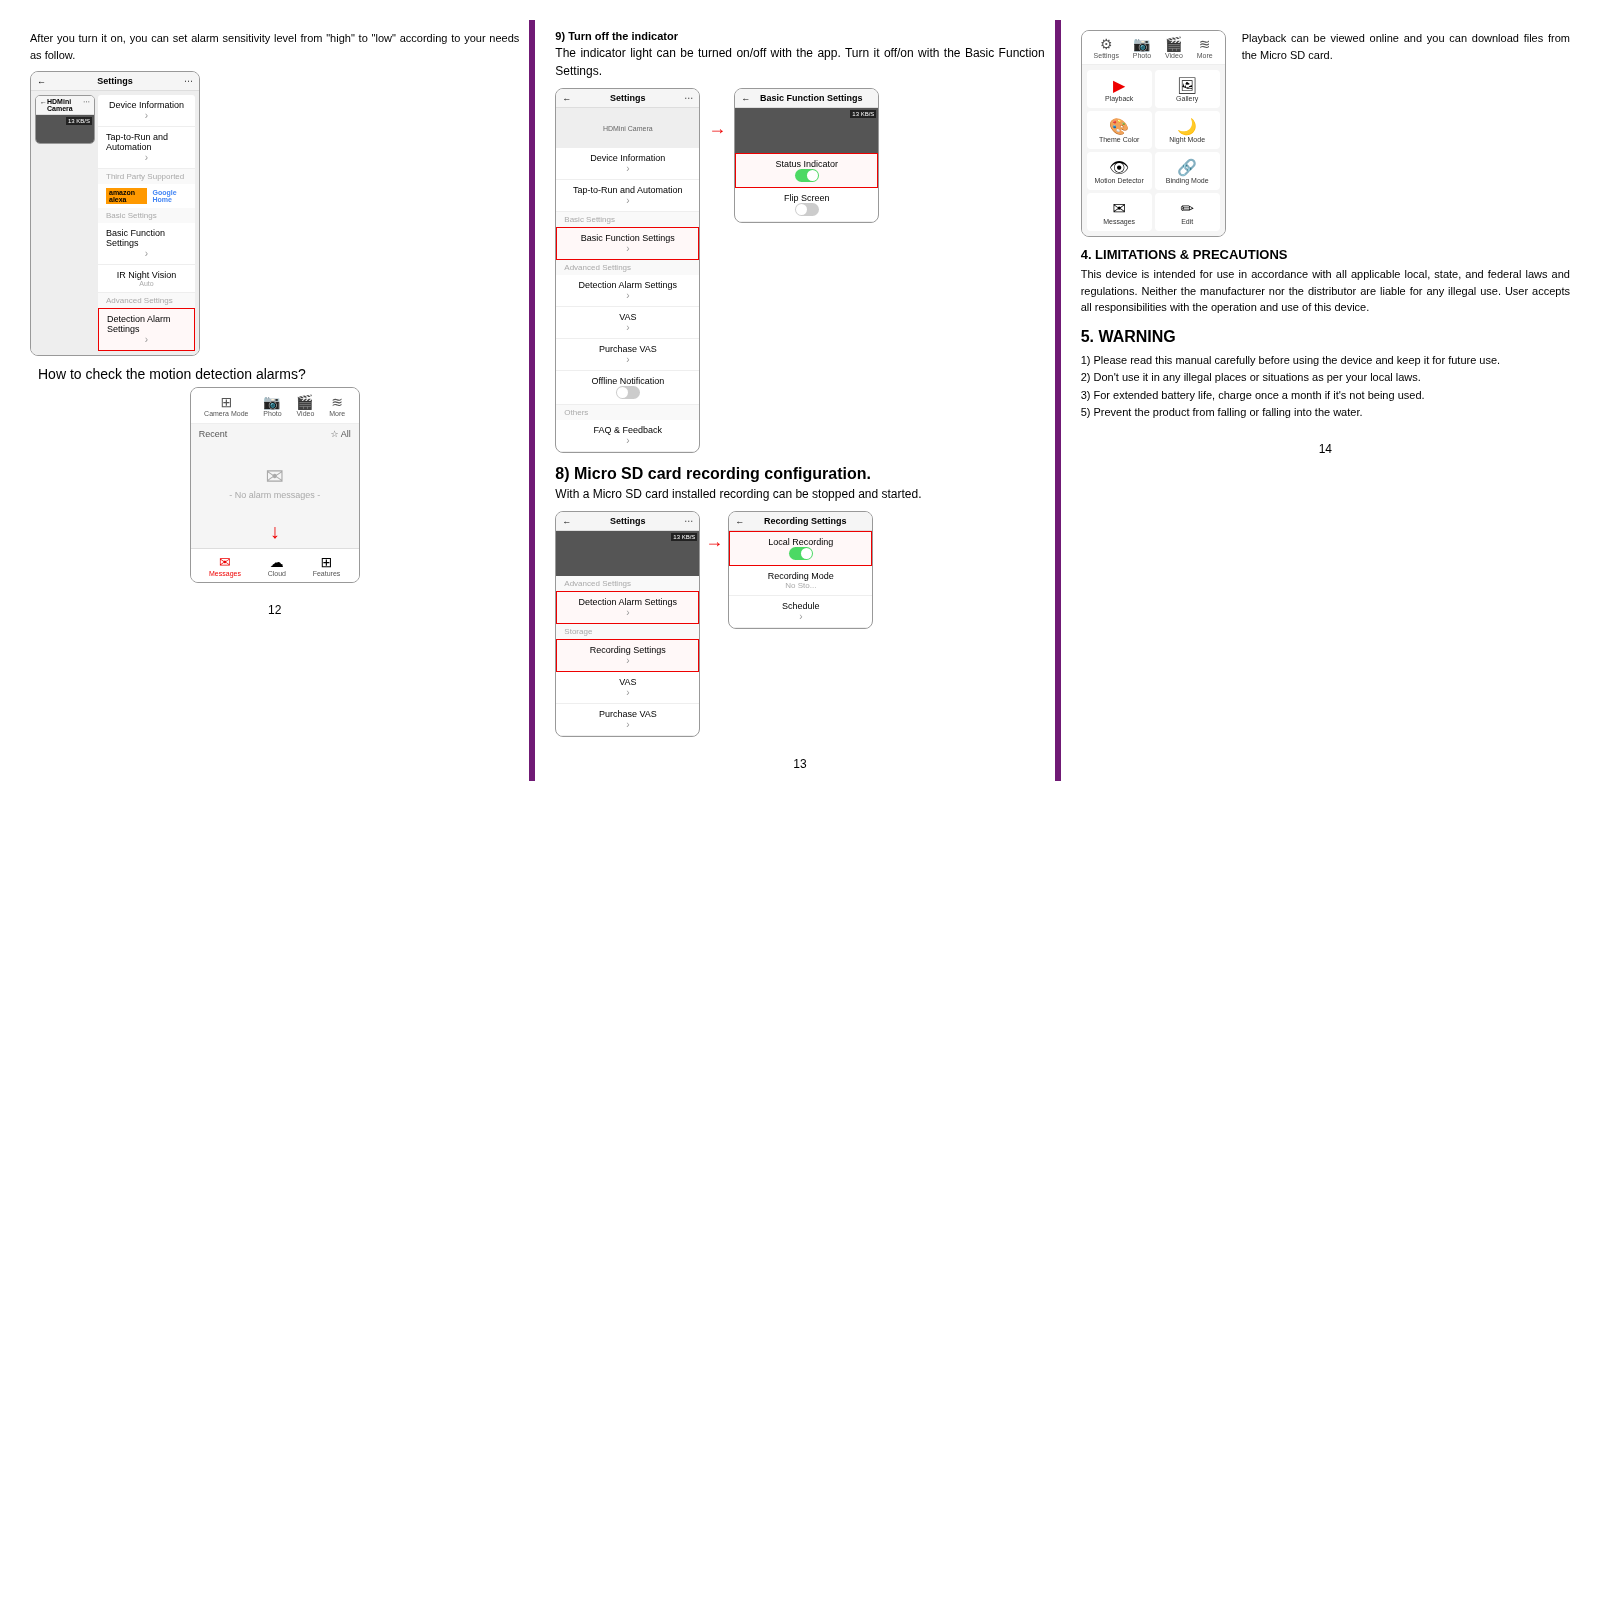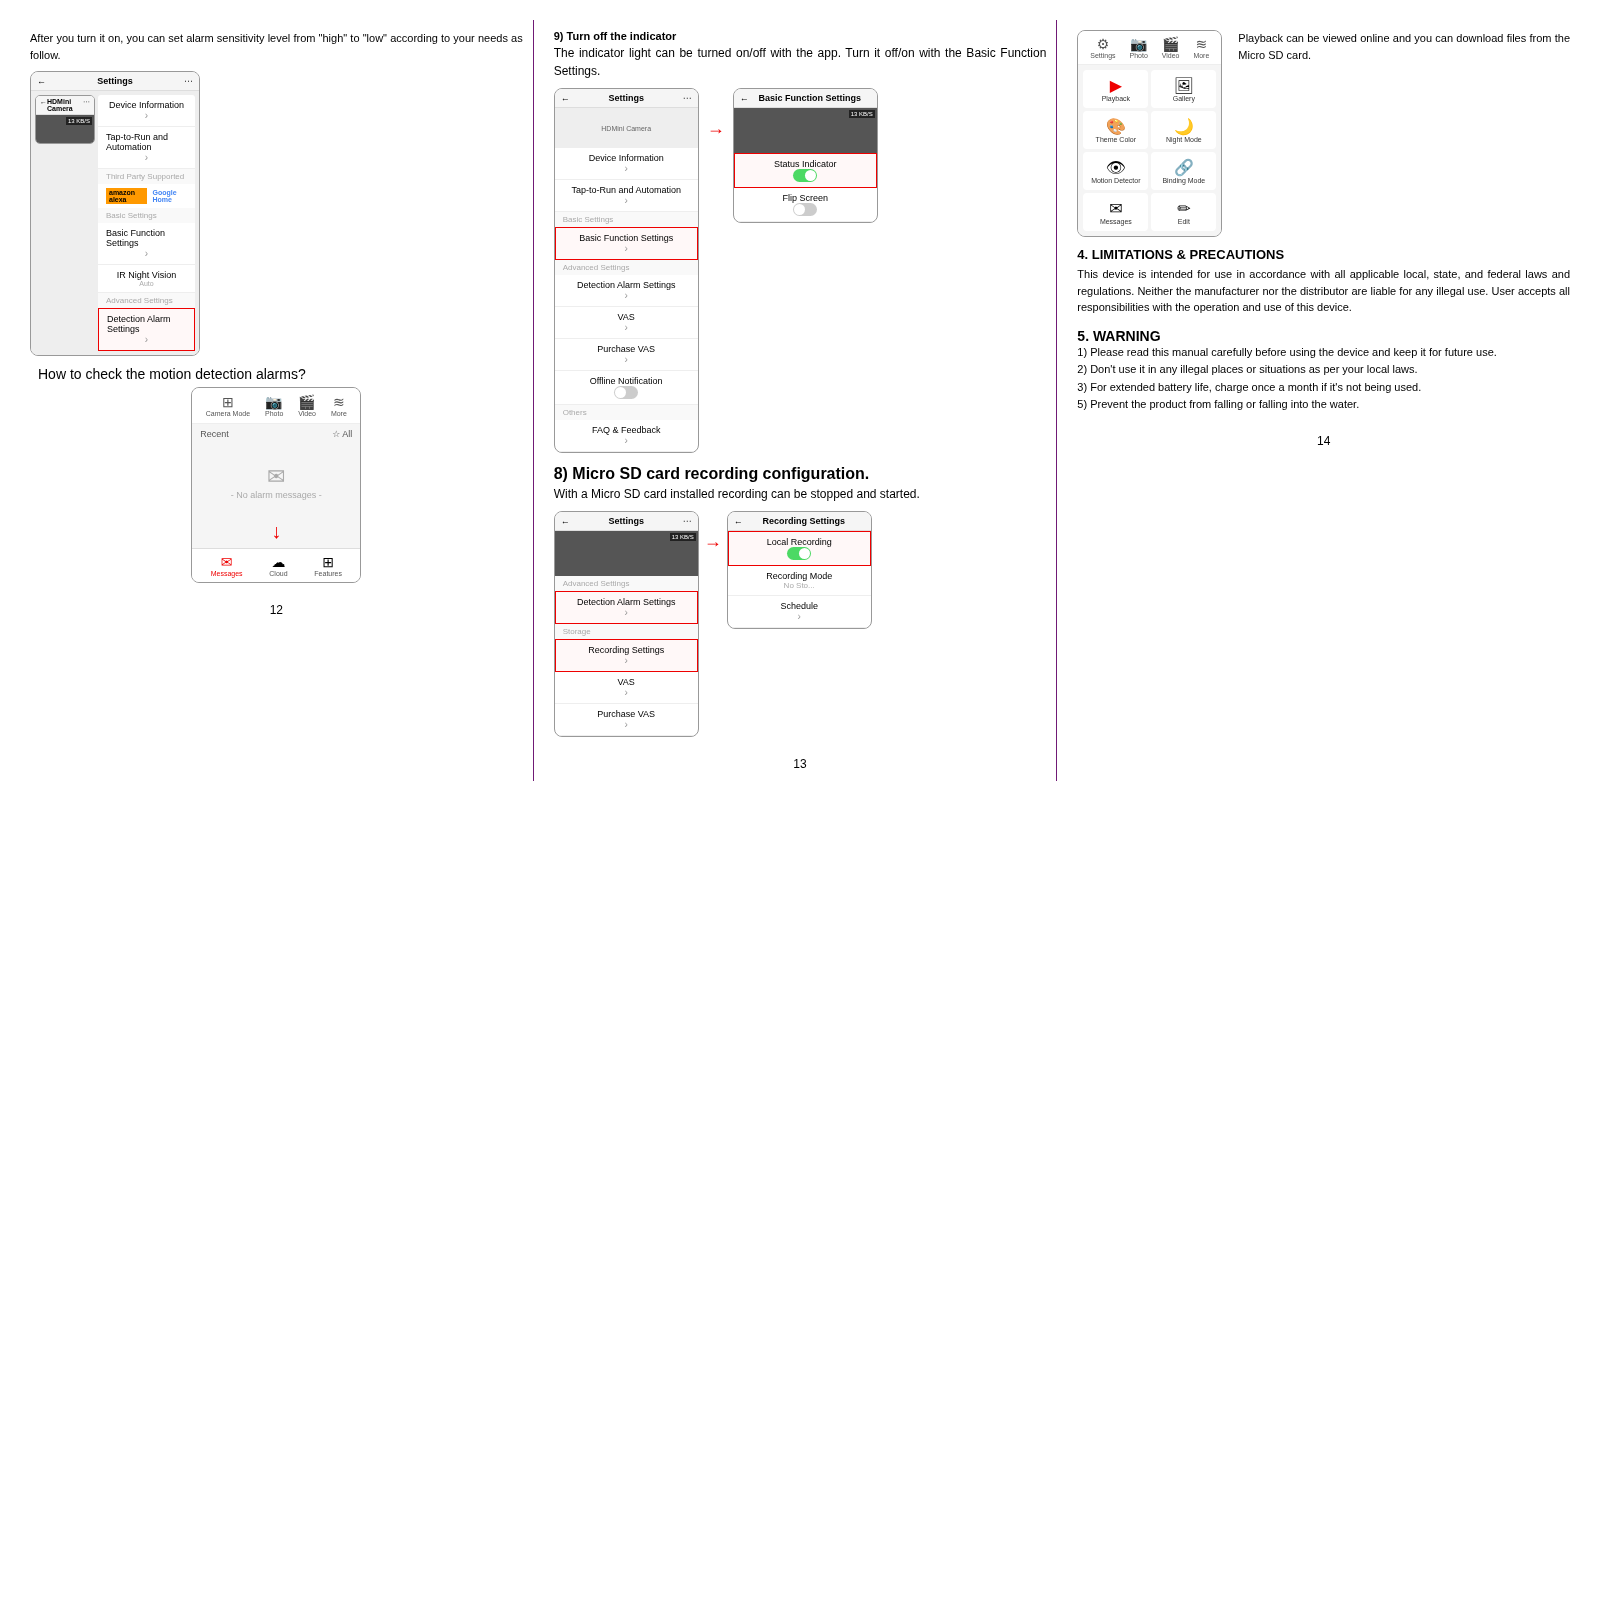--- a/index.html
+++ b/index.html
@@ -13,21 +13,21 @@
     }
     .page-container {
       display: flex;
       width: 100%;
       padding: 20px;
       gap: 10px;
     }
     .column {
       flex: 1;
       padding: 10px;
-      border-right: 1px solid #701a75;
+      border-right: 6px solid #701a75;
       position: relative;
     }
     .column:last-child {
       border-right: none;
     }
     .page-num {
       text-align: center;
       margin-top: 20px;
       font-size: 12px;
     }
@@ -340,22 +340,23 @@
       font-size: 11px;
       line-height: 1.5;
       text-align: justify;
     }
 
     
     .warning-section {
       margin-top: 12px;
     }
     .warning-heading {
-      font-size: 14px;
+      font-size: 16px;
       font-weight: bold;
+      margin-bottom: 6px;
     }
     .warning-list {
       font-size: 11px;
       line-height: 1.6;
       text-align: justify;
     }
   </style>
 </head>
 <body>
 

